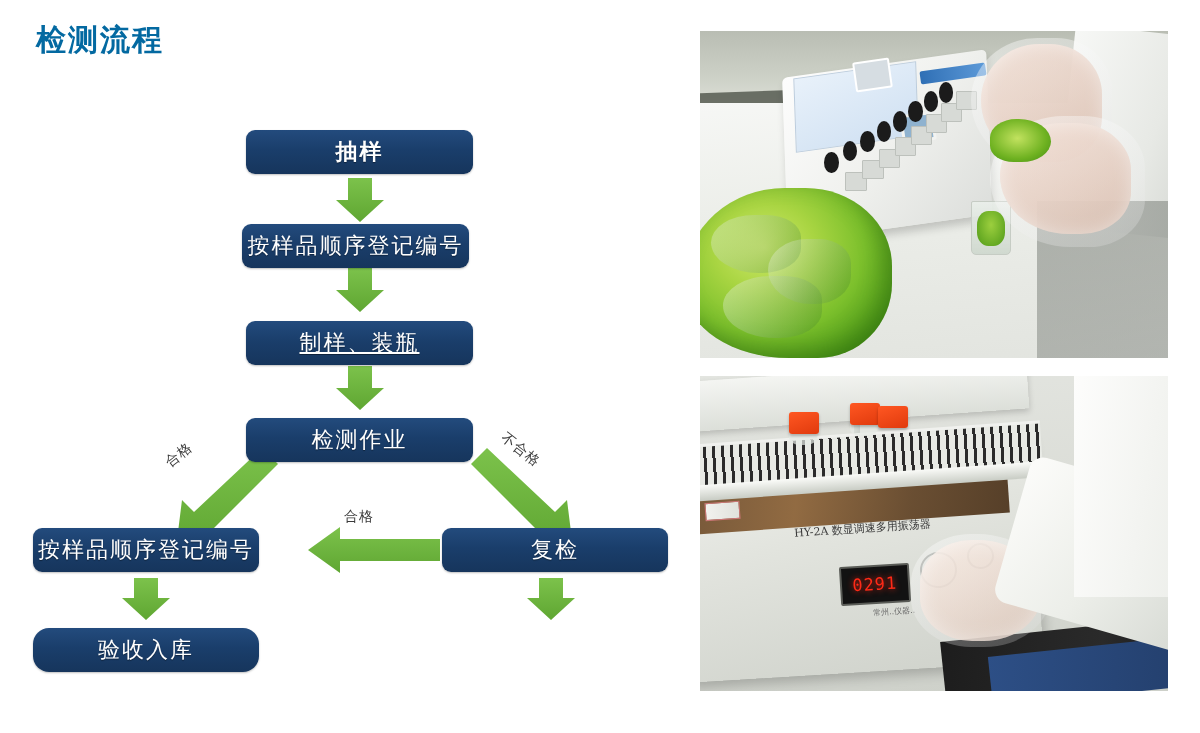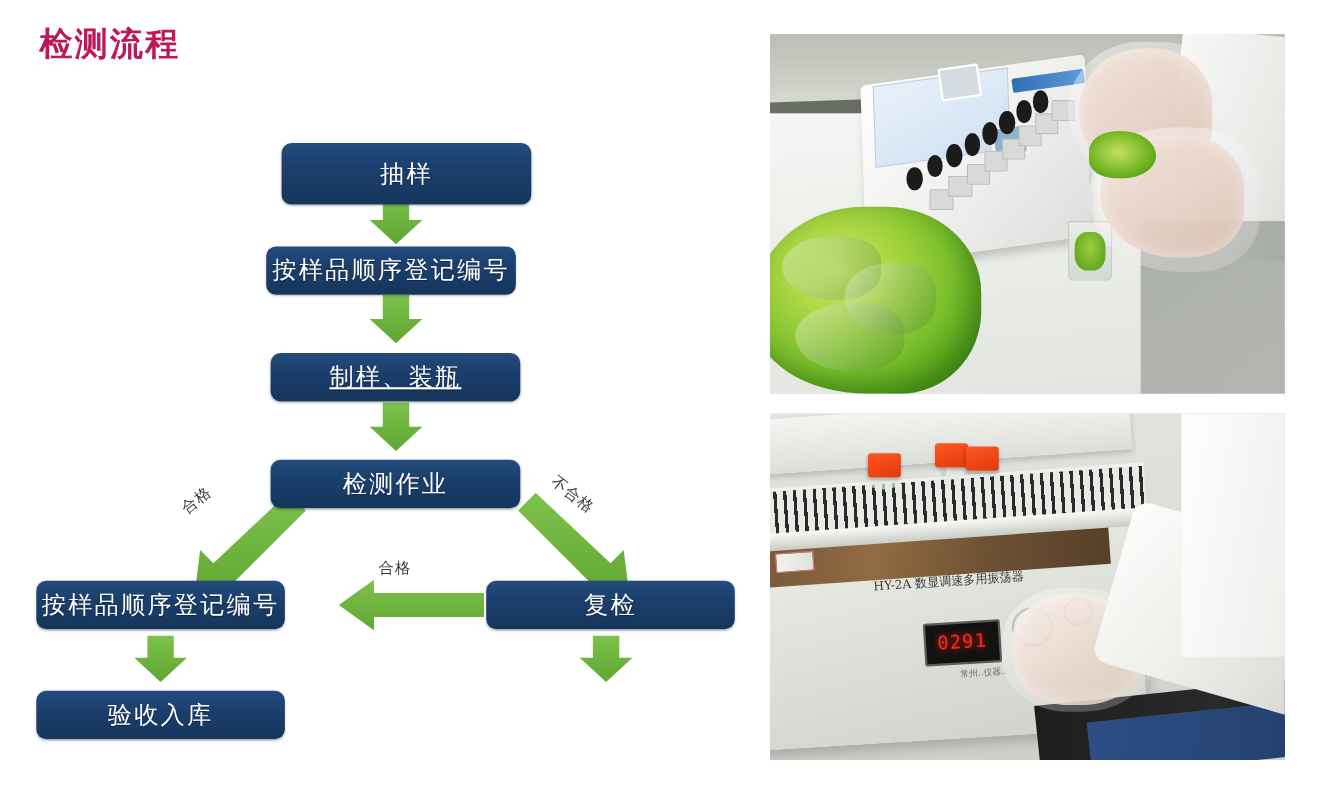--- a/index.html
+++ b/index.html
@@ -297,21 +297,21 @@
   }
   .p2-sticker {
     position: absolute; left: 1%; top: 40%; width: 7%; height: 5%;
     background: linear-gradient(90deg,#f2f2ee,#e0e2dc);
     border: 1px solid #c77; transform: rotate(-4deg);
   }
 </style>
 </head>
 <body style="background: rgb(255, 255, 255);">
 
-<div id="page-title" style="color: #be185d;">检测流程</div>
+<div id="page-title" style="color: #0369a1;">检测流程</div>
 
 <div id="flowchart">
 
   <svg class="arrow-svg" style="left:0;top:0;width:690px;height:733px;">
     <defs>
       <linearGradient id="gGrad" x1="0" y1="0" x2="0" y2="1">
         <stop offset="0%" stop-color="#7CC24B"></stop>
         <stop offset="100%" stop-color="#5FA632"></stop>
       </linearGradient>
     </defs>
@@ -348,33 +348,33 @@
       <polygon points="539,578 563,578 563,598 575,598 551,620 527,598 539,598" fill="url(#gGrad)"></polygon>
     </g>
   </svg>
 
   <div class="edge-label rot-left" style="left:164px; top:446px;">合格</div>
 
   <div class="edge-label rot-right" style="left:498px; top:441px;">不合格</div>
 
   <div class="edge-label" style="left:344px; top:508px;">合格</div>
 
-  <div class="node" style="left:256px; top:130px; width:227px; height:56px;">抽样</div>
+  <div class="node" style="left:246px; top:130px; width:227px; height:44px;font-weight:bold;">抽样</div>
 
   <div class="node" style="left:242px; top:224px; width:227px; height:44px;">按样品顺序登记编号</div>
 
   <div class="node" style="left:246px; top:321px; width:227px; height:44px;text-decoration:underline;">制样、装瓶</div>
 
   <div class="node" style="left:246px; top:418px; width:227px; height:44px;">检测作业</div>
 
   <div class="node" style="left:33px; top:528px; width:226px; height:44px;">按样品顺序登记编号</div>
 
   <div class="node" style="left:442px; top:528px; width:226px; height:44px;">复检</div>
 
-  <div class="node" style="left:33px; top:628px; width:226px; height:44px;">验收入库</div>
+  <div class="node" style="left:33px; top:628px; width:226px; height:44px;border-radius:16px;">验收入库</div>
 
 </div>
 
 <div class="photo" style="left:700px; top:31px; width:468px; height:327px;">
   <div class="photo-inner">
     <div class="p1-bg"></div>
     <div class="p1-wall"></div>
     <div class="p1-wall-dark"></div>
     <div class="p1-bench"></div>
 

